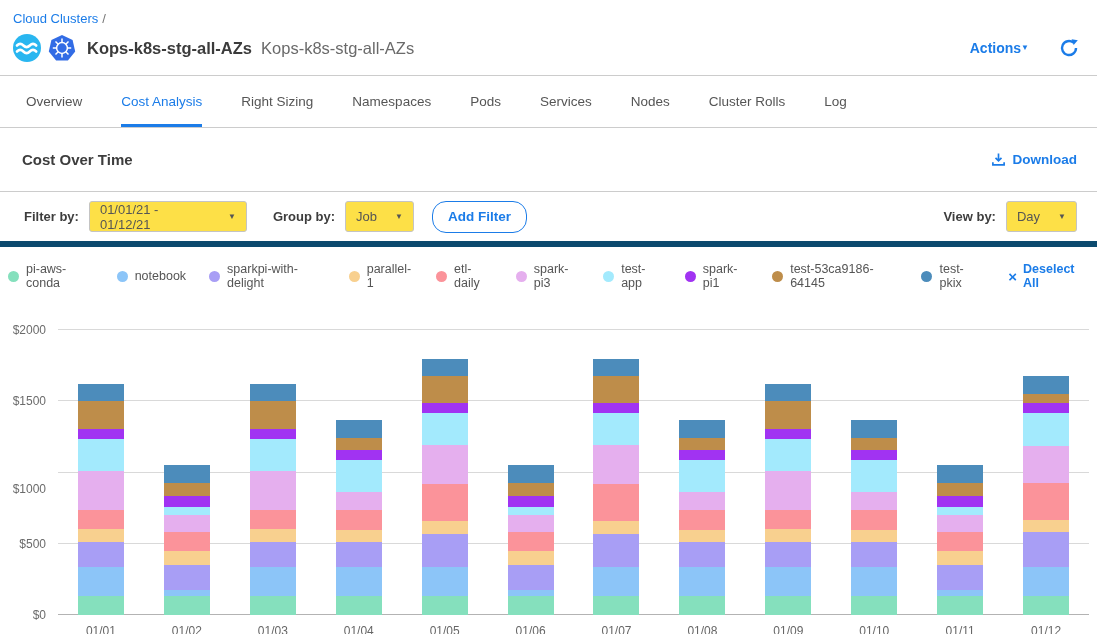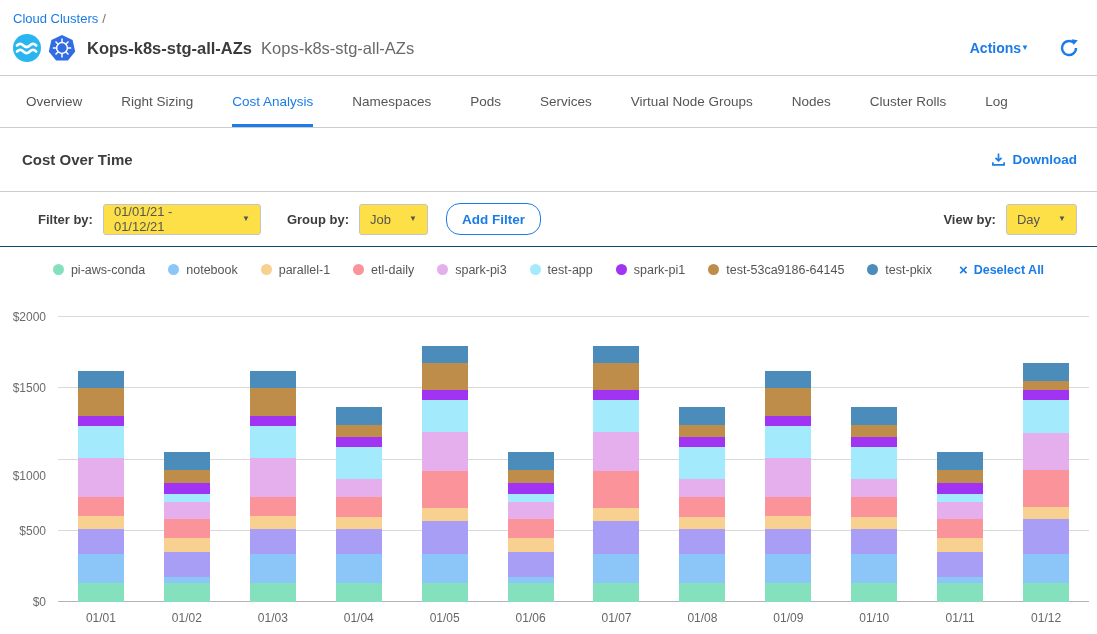--- a/index.html
+++ b/index.html
@@ -26,21 +26,21 @@
   .tabs { display:flex; gap:39px; padding:0 0 0 26px; border-bottom:1px solid #ccc; height:52px; align-items:stretch; }
   .tab { font-size:13.5px; color:#555; display:flex; align-items:center; cursor:pointer; border-bottom:3px solid transparent; padding-top:3px; }
   .tab.active { color:#1B7CE8; border-bottom-color:#1B7CE8; }
 
   
   .section-row { display:flex; align-items:center; padding:0 20px 0 22px; height:64px; border-bottom:1px solid #ccc; }
   .section-title { font-size:15px; font-weight:bold; color:#3d3d3d; }
   .download-btn { margin-left:auto; display:flex; align-items:center; gap:7px; color:#1B7CE8; font-weight:bold; font-size:13.5px; cursor:pointer; }
 
   
-  .filter-row { display:flex; align-items:center; padding:0 20px 0 38px; height:55px; border-bottom:1px solid #0c4a6e; }
+  .filter-row { display:flex; align-items:center; padding:0 20px 0 24px; height:55px; border-bottom:6px solid #0c4a6e; }
   .flabel { font-weight:bold; font-size:13px; color:#3d3d3d; margin-right:10px; }
   .dropdown { border:1px solid #c4c4c4; border-radius:3px; height:31px; display:flex; align-items:center;
     padding:0 10px; font-size:13px; color:#555; cursor:pointer; gap:18px; background:#fde047; }
   .dropdown .caret { color:#555; }
   .dd-date { width:158px; justify-content:space-between; }
   .gap-l { margin-left:26px; }
   .add-filter { margin-left:18px; border:1px solid #1B7CE8; color:#1B7CE8; font-weight:bold; font-size:13.5px;
     border-radius:14px; height:32px; padding:0 15px; background:#fff; cursor:pointer; }
   .spacer { flex:1; }
 
@@ -101,26 +101,25 @@
       <svg width="20" height="20" viewBox="0 0 20 20">
         <path d="M17 10 A 7 7 0 1 1 14.4 4.6" stroke="#1B7CE8" stroke-width="2.4" fill="none"></path>
         <polygon points="12.6,1.2 18.8,2.2 14.6,6.9" fill="#1B7CE8"></polygon>
       </svg>
     </div>
   </div>
 </div>
 
 <div class="tabs">
     <div class="tab">Overview</div>
+    <div class="tab active">Cost Analysis</div>
     <div class="tab">Right Sizing</div>
-    <div class="tab active">Cost Analysis</div>
     <div class="tab">Namespaces</div>
     <div class="tab">Pods</div>
     <div class="tab">Services</div>
-    <div class="tab">Virtual Node Groups</div>
     <div class="tab">Nodes</div>
     <div class="tab">Cluster Rolls</div>
     <div class="tab">Log</div>
   </div>
 
 <div class="section-row">
   <span class="section-title">Cost Over Time</span>
   <div class="download-btn">
     <svg width="15" height="15" viewBox="0 0 16 16">
       <path d="M8 1.5 v7.5 M4.8 6.2 L8 9.4 L11.2 6.2" stroke="#1B7CE8" stroke-width="1.8" fill="none"></path>
@@ -152,20 +151,24 @@
 
 <div class="legend-row">
   <span style="display:flex;align-items:center;gap:23px;">
       <span class="legend-item">
         <span class="legend-dot" style="background: rgb(133, 224, 189);"></span>
         <span>pi-aws-conda</span>
       </span>
       <span class="legend-item">
         <span class="legend-dot" style="background: rgb(140, 197, 248);"></span>
         <span>notebook</span>
+      </span>
+      <span class="legend-item">
+        <span class="legend-dot" style="background: rgb(168, 158, 245);"></span>
+        <span>sparkpi-with-delight</span>
       </span>
       <span class="legend-item">
         <span class="legend-dot" style="background: rgb(248, 208, 143);"></span>
         <span>parallel-1</span>
       </span>
       <span class="legend-item">
         <span class="legend-dot" style="background: rgb(251, 147, 154);"></span>
         <span>etl-daily</span>
       </span>
       <span class="legend-item">

